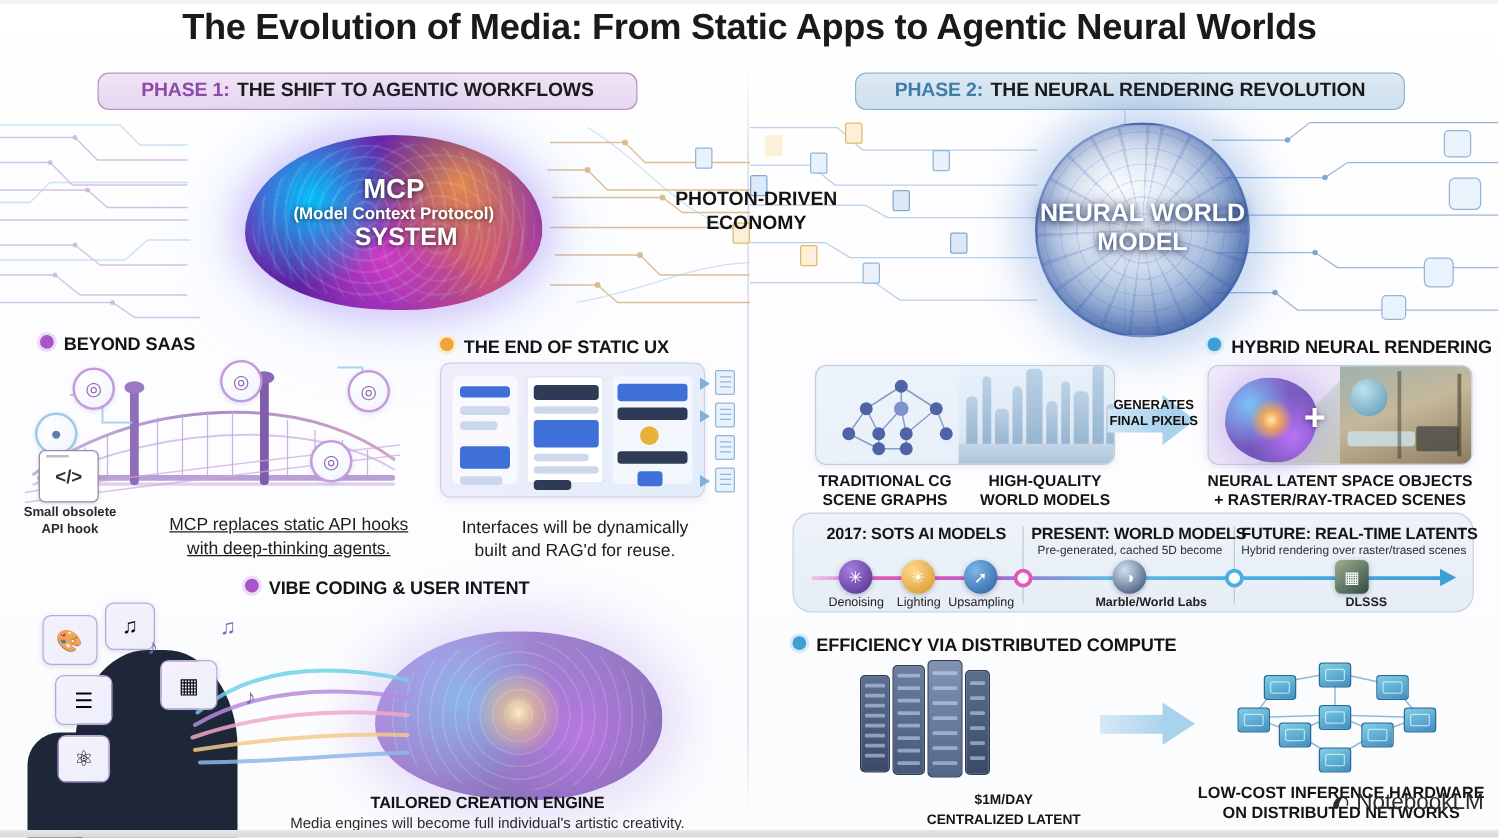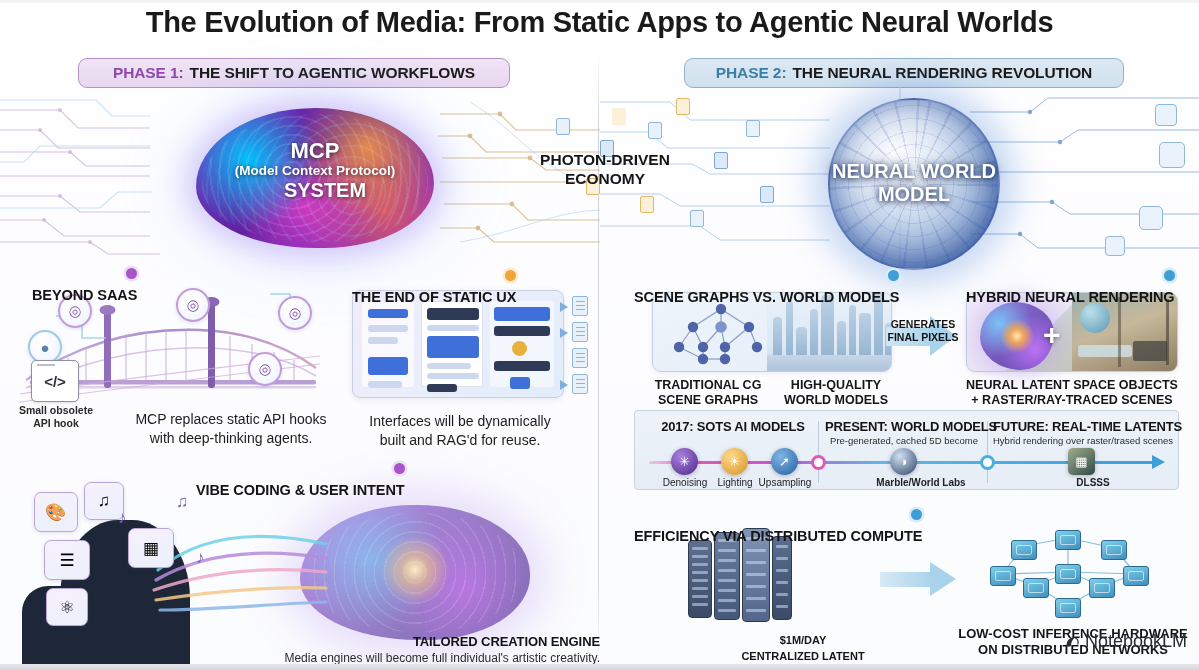--- a/index.html
+++ b/index.html
@@ -99,22 +99,22 @@
       repeating-conic-gradient(from 10deg at 50% 50%, rgba(30,70,160,.14) 0 2deg, rgba(0,0,0,0) 2deg 16deg),
       repeating-radial-gradient(circle at 50% 50%, rgba(40,90,180,.13) 0 1px, rgba(0,0,0,0) 1px 13px);
   }
   .globe-label {
     position:absolute; left:818px; top:160px; width:192px; text-align:center; z-index:6;
     color:#fff; text-shadow:0 1px 5px rgba(10,30,80,.85), 0 0 12px rgba(10,30,80,.6);
     font-size:20px; font-weight:bold; line-height:23px;
   }
 
   
-  .sec-head { position:absolute; display:flex; align-items:flex-end; gap:8px;
-     font-size:14.5px; font-weight:bold; color:#141414; letter-spacing:-0.1px; white-space:nowrap; z-index:7;flex-direction:column;}
+  .sec-head { position:absolute; display:flex; align-items:flex-start; gap:8px;
+     font-size:14.5px; font-weight:bold; color:#141414; letter-spacing:-0.1px; white-space:nowrap; z-index:7;}
   .dot { width:11px; height:11px; border-radius:50%; flex:0 0 auto; }
   .dot-purple { background:#a855c8; box-shadow:0 0 0 2.5px #efdcf6; }
   .dot-orange { background:#f0a43c; box-shadow:0 0 0 2.5px #fdeccf; }
   .dot-blue   { background:#3f9ed6; box-shadow:0 0 0 2.5px #d6ecf9; }
 
   
   .bridge-area { position:absolute; left:20px; top:284px; width:300px; height:120px; }
 
   .node-circle { position:absolute; width:34px; height:34px; border-radius:50%;
       background: radial-gradient(circle at 36% 30%, #ffffff, #eef3fb);
@@ -205,21 +205,21 @@
         radial-gradient(circle at 50% 50%, rgba(255,235,170,.98) 0%, rgba(255,170,70,.85) 14%, rgba(255,120,60,0) 34%),
         radial-gradient(circle at 26% 32%, rgba(120,210,255,.85) 0%, rgba(120,210,255,0) 46%),
         radial-gradient(circle at 74% 70%, rgba(200,120,255,.85) 0%, rgba(200,120,255,0) 48%),
         linear-gradient(140deg,#8e6fd0,#6246ad);
       box-shadow:0 0 22px 8px rgba(160,120,230,.28); }
   .plus-white { position:absolute; left:1043px; top:320px; color:#fff; font-size:30px;
       font-weight:bold; text-shadow:0 1px 4px rgba(0,0,0,.45); z-index:5; line-height:30px; }
 
   
   .timeline-panel { position:absolute; left:634px; top:410px; width:545px; height:80px;
-      background:linear-gradient(180deg,#eef3f9,#e6edf6); border:1.5px solid #c5d2e0; border-radius:4px; }
+      background:linear-gradient(180deg,#eef3f9,#e6edf6); border:1.5px solid #c5d2e0; border-radius:15px; }
   .tl-line { position:absolute; left:14px; top:50px; height:3px; width:505px; border-radius:2px;
       background: linear-gradient(90deg,#e6c9e8 0%, #e05ab5 10%, #cf56c4 22%, #a96bd8 30%,
                   #64b6e4 46%, #49aee2 70%, #3f9fd8 100%); }
   .tl-arrow { position:absolute; left:517px; top:44px; width:0; height:0;
       border-left:13px solid #3f9fd8; border-top:7px solid transparent; border-bottom:7px solid transparent; }
   .tl-sep { position:absolute; top:10px; width:1px; height:62px; background:rgba(140,155,175,.45); }
   .tl-hdr { position:absolute; text-align:center; }
   .tl-hdr .t1 { font-size:13px; font-weight:bold; color:#141414; letter-spacing:-0.2px; white-space:nowrap;}
   .tl-hdr .t2 { font-size:9.5px; color:#2b2b2b; white-space:nowrap; margin-top:1px;}
   .tl-ico { position:absolute; width:27px; height:27px; border-radius:50%;
@@ -440,21 +440,21 @@
 
   <div class="apibox">
     <span class="bar"></span>
     <span>&lt;/&gt;</span>
   </div>
   <div class="apibox-cap">
     <div>Small obsolete</div>
     <div>API hook</div>
   </div>
 
-  <div class="cap-text" style="left:106px; top:410px; width:250px;">
+  <div class="cap-text" style="left:106px; top:410px; width:250px;text-decoration:underline;">
     <div>MCP replaces static API hooks</div>
     <div>with deep-thinking agents.</div>
   </div>
 
   <div class="ui-mock">
     <div class="uim-col uim-left">
       <div class="chip blue" style="left:6px;top:8px;width:40px;height:9px;position:absolute;"></div>
       <div class="chip light" style="left:6px;top:24px;width:40px;height:7px;position:absolute;"></div>
       <div class="chip light" style="left:6px;top:36px;width:30px;height:7px;position:absolute;"></div>
       <div class="chip blue" style="left:6px;top:56px;width:40px;height:18px;position:absolute;"></div>
@@ -509,29 +509,25 @@
 
   <div class="tile" style="left:34px;top:492px;width:44px;height:40px;">🎨</div>
   <div class="tile" style="left:84px;top:482px;width:40px;height:38px;">♫</div>
   <div class="tile" style="left:44px;top:540px;width:46px;height:40px;">☰</div>
   <div class="tile" style="left:128px;top:528px;width:46px;height:40px;">▦</div>
   <div class="tile" style="left:46px;top:588px;width:42px;height:38px;">⚛</div>
   <div class="music-note" style="left:118px;top:508px;">♪</div>
   <div class="music-note" style="left:176px;top:492px;">♫</div>
   <div class="music-note" style="left:196px;top:548px;">♪</div>
 
-  <div style="position:absolute;left:180px;top:634px;width:420px;text-align:right;">
+  <div style="position:absolute;left:180px;top:634px;width:420px;text-align:center;">
     <div style="font-size:13px;font-weight:bold;color:#131313;letter-spacing:-0.1px;">TAILORED CREATION ENGINE</div>
     <div style="font-size:12px;color:#2b2b2b;margin-top:2px;">Media engines will become full individual's artistic creativity.</div>
   </div>
 
-  <div class="sec-head" style="left:634px; top:270px;">
-    <span class="dot dot-blue"></span>
-    <span>SCENE GRAPHS VS. WORLD MODELS</span>
-  </div>
   <div class="sec-head" style="left:966px; top:270px;">
     <span class="dot dot-blue"></span>
     <span>HYBRID NEURAL RENDERING</span>
   </div>
 
   <div class="panel" style="left:652px; top:292px; width:240px; height:80px;">
     <div class="panel-city">
       <div class="spire" style="left:6px;width:9px;height:40px;"></div>
       <div class="spire" style="left:19px;width:7px;height:56px;"></div>
       <div class="spire" style="left:29px;width:11px;height:30px;"></div>

